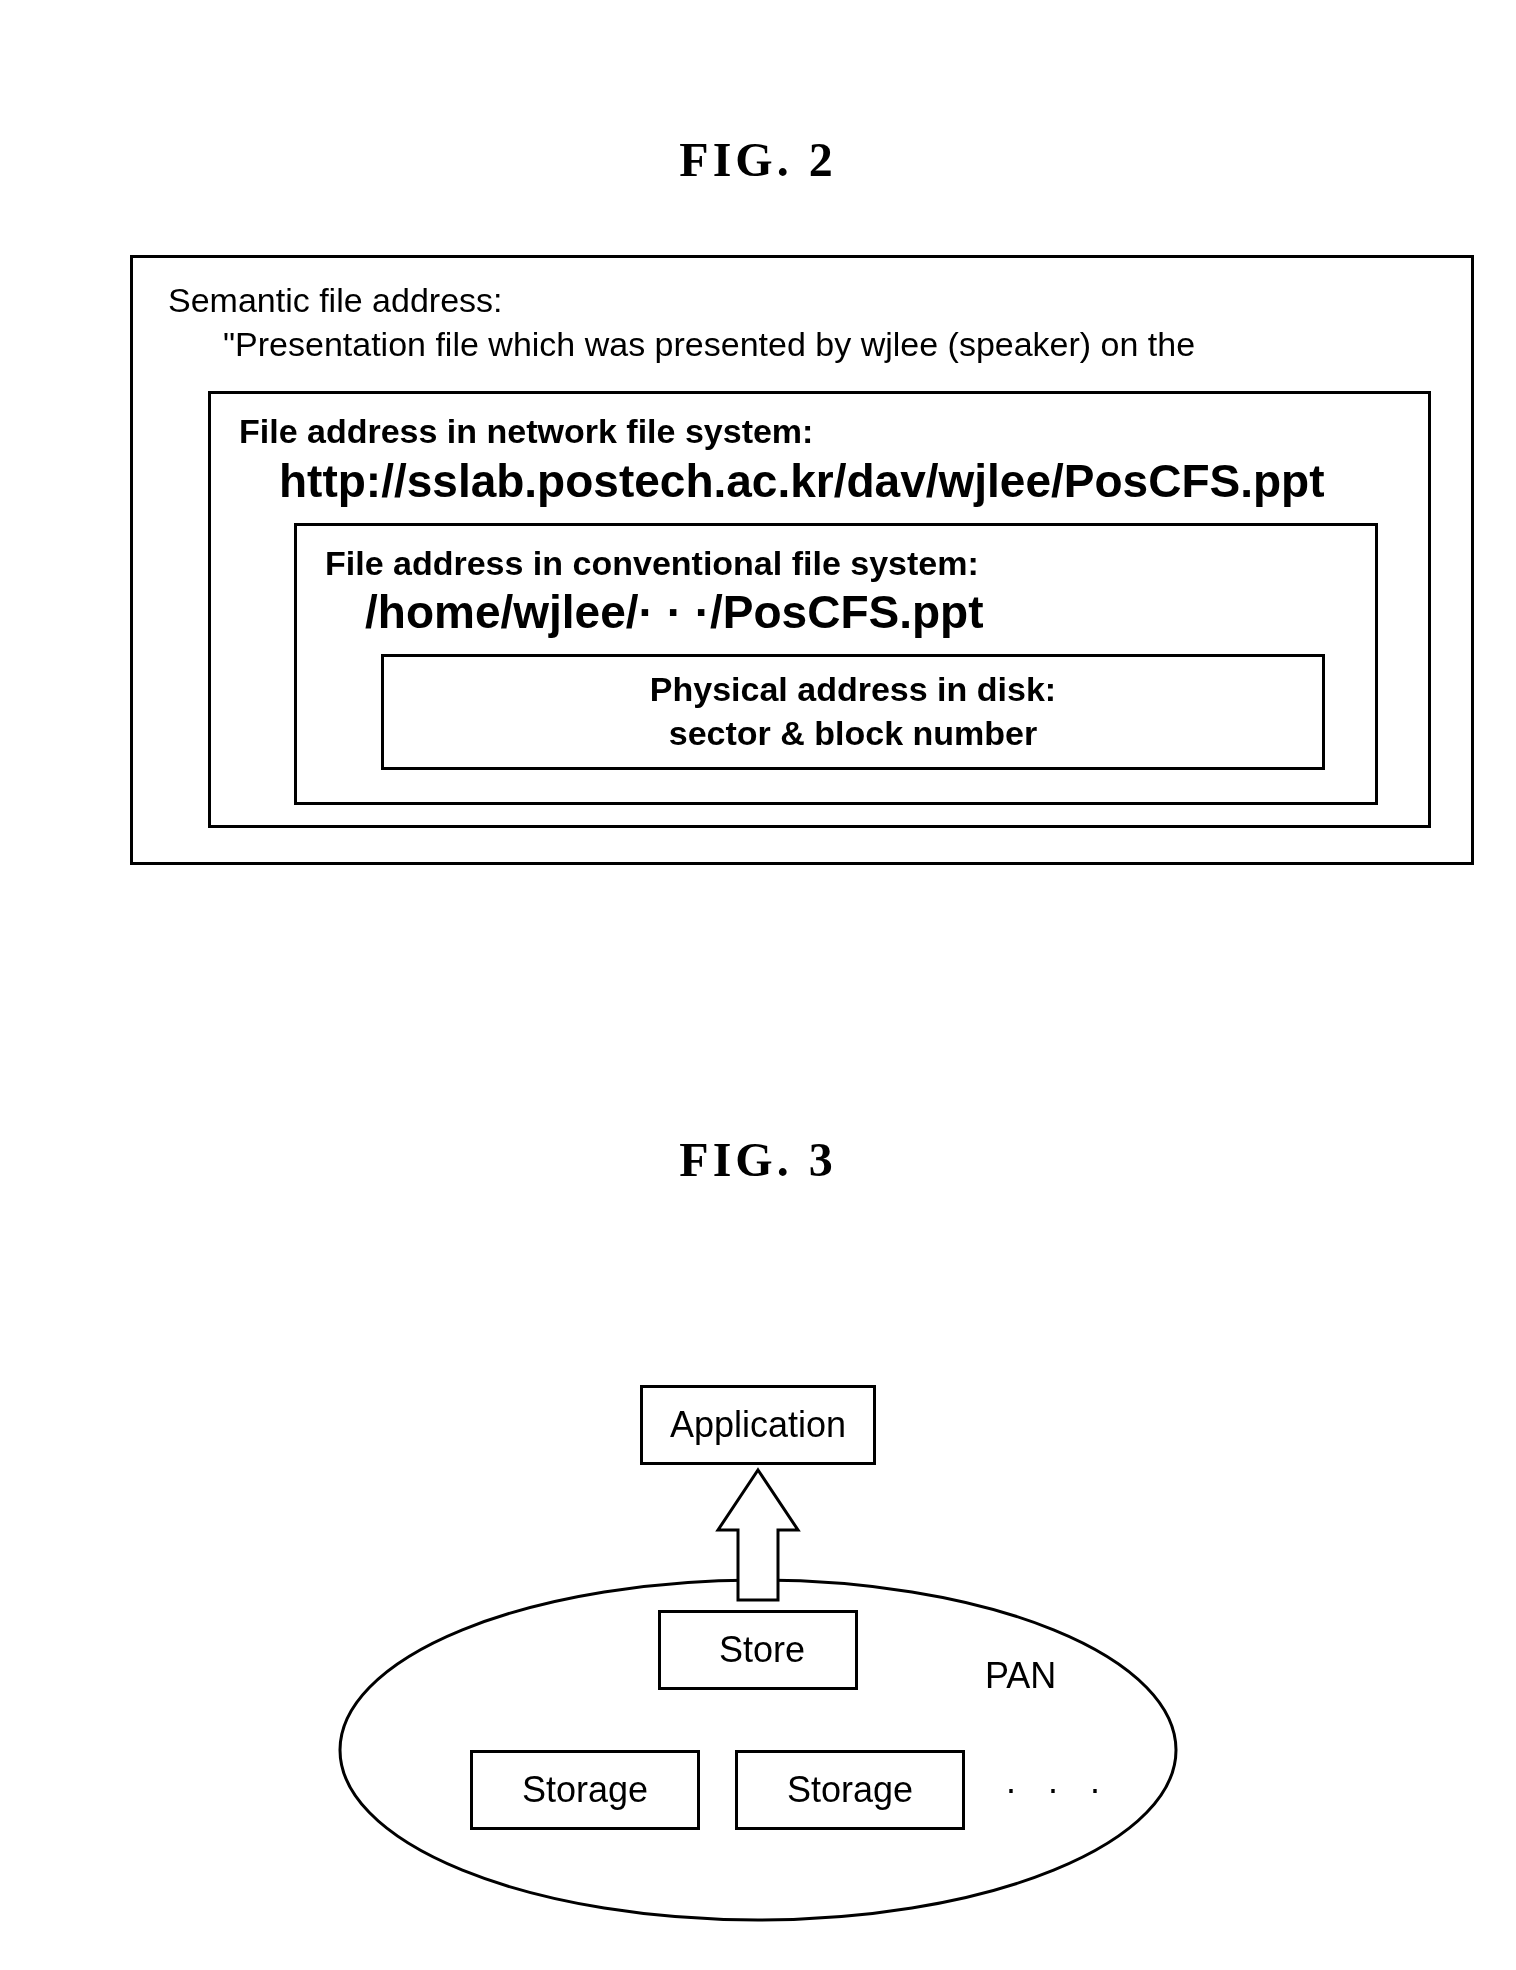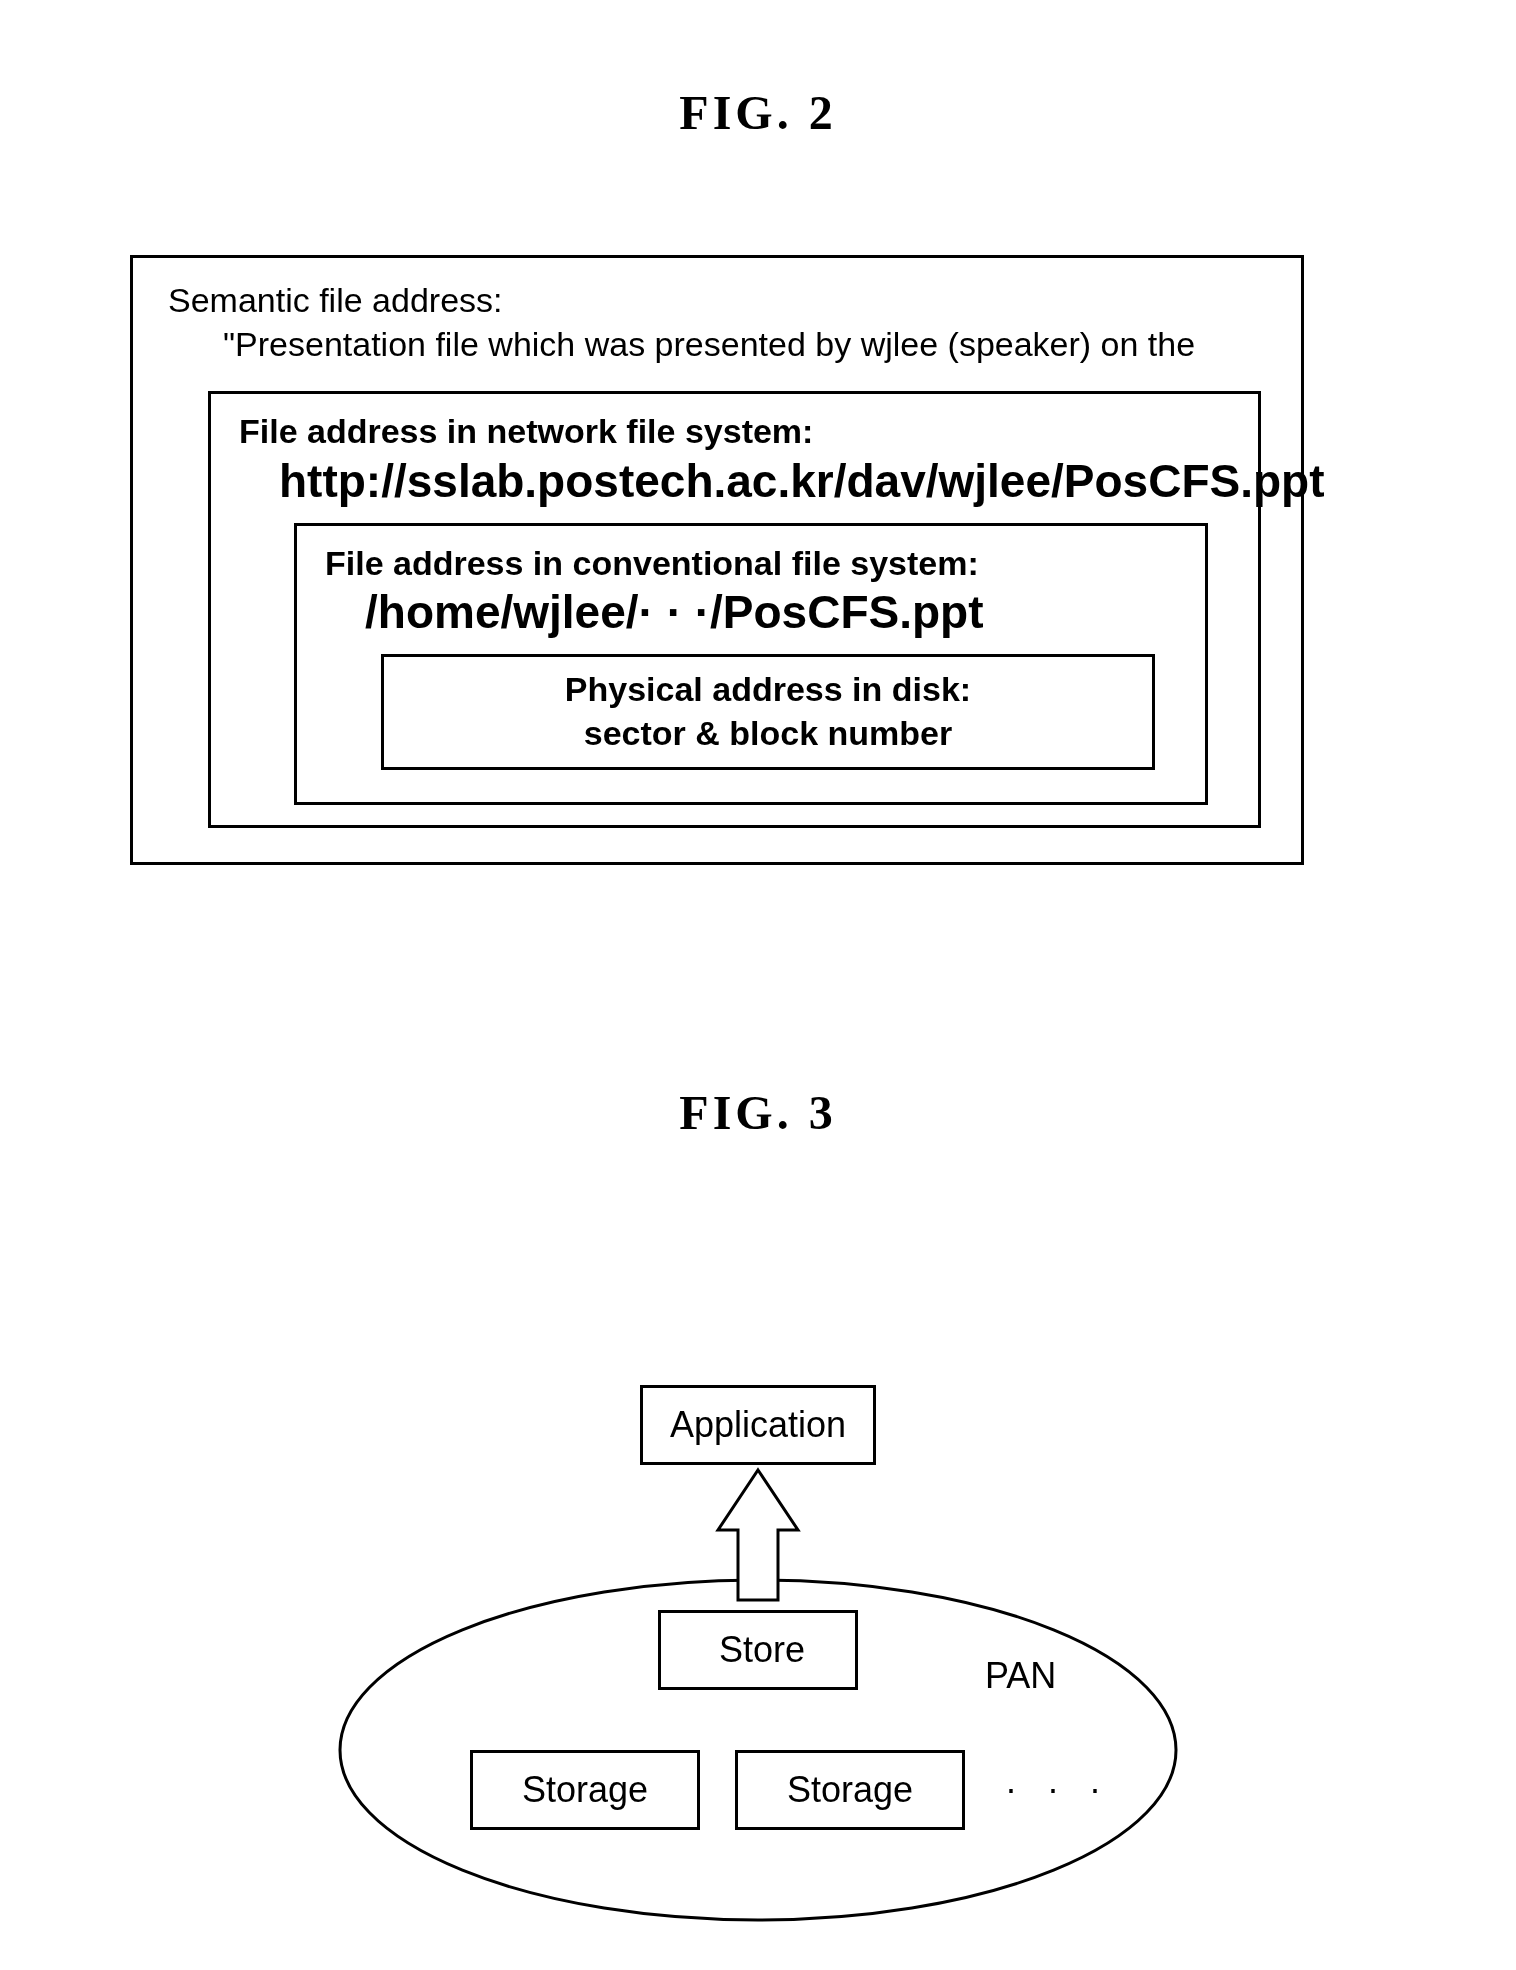--- a/index.html
+++ b/index.html
@@ -15,28 +15,29 @@
     position: relative;
     background: #fff;
   }
   .fig-title {
     position: absolute;
     width: 100%;
     text-align: center;
     font-size: 48px;
     font-weight: bold;
     letter-spacing: 4px;
+    margin-top: 47px;
   }
 
   
   .fig2-outer {
     position: absolute;
     left: 130px;
     top: 255px;
-    width: 1174px;
+    width: 1344px;
     height: 610px;
     border: 3px solid #000;
     box-sizing: border-box;
     font-family: Arial, Helvetica, sans-serif;
   }
   .fig2-outer .semantic-block {
     padding: 20px 35px 0 35px;
     font-size: 34px;
     line-height: 1.3;
   }

